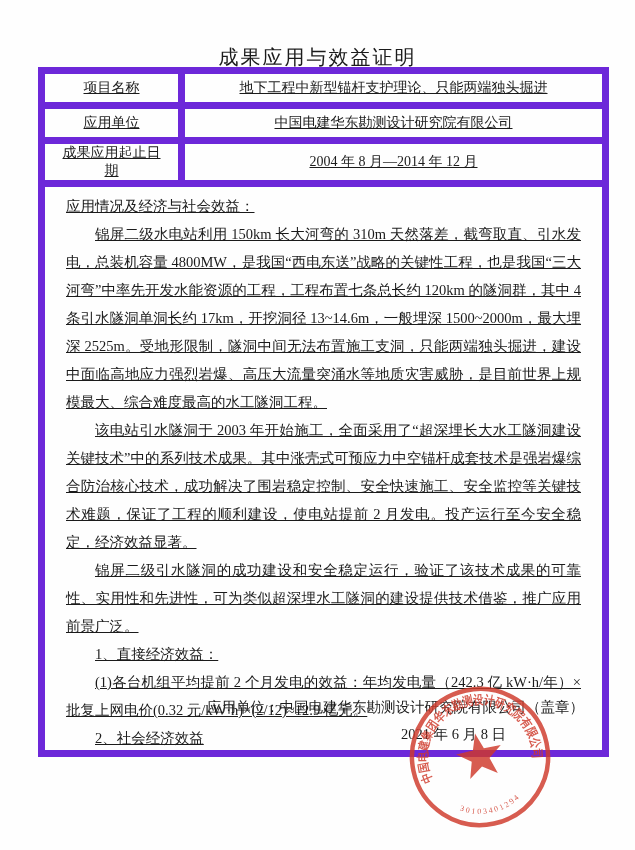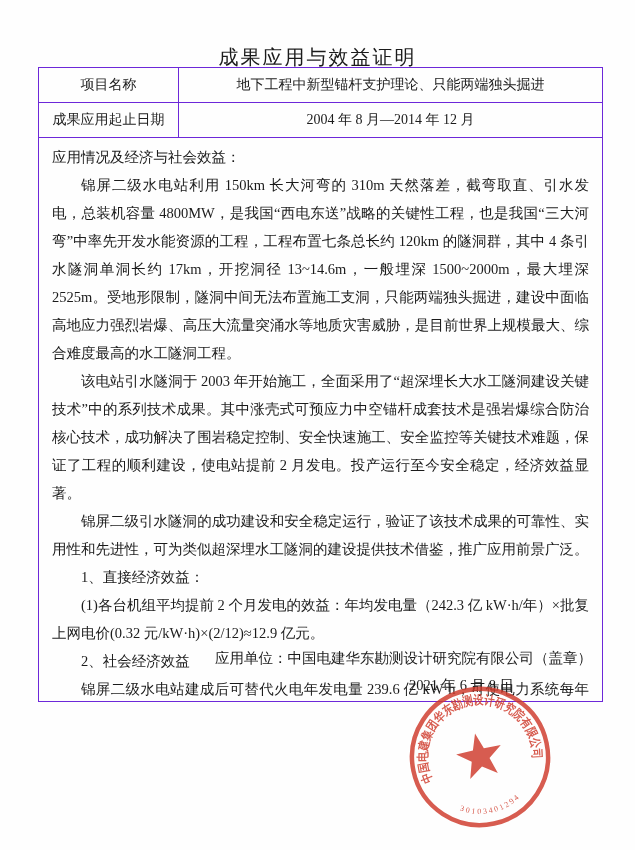--- a/index.html
+++ b/index.html
@@ -10,22 +10,22 @@
   }
   .doc-title {
     position:absolute; top:30px; left:0; right:0;
     text-align:center; font-size:20px; font-weight:400; letter-spacing:2px;margin-top:14px;
   }
   table.info-table {
     position:absolute; left:38px; top:67px; width:564px;
     border-collapse:collapse; table-layout:fixed; font-size:14px;
   }
   table.info-table td {
-    border:1px solid #6d28d9; text-align:center; vertical-align:middle;
-    padding:0 4px; overflow:hidden;
+    border:7px solid #6d28d9; text-align:center; vertical-align:middle;
+    padding:0 12px; overflow:hidden;text-decoration:underline;
   }
   tr.hrow { height:35px; }
   .bold { font-weight:700; }
   td.bigcell { padding:0; vertical-align:top; text-align:left; }
   .bigcell-inner {
     position:relative; height:563px; box-sizing:border-box;
     padding:5px 9px 0 9px; font-size:14.5px; line-height:28px;
     text-align:justify;
   }
   .bigcell-inner p { margin:0; }
@@ -49,20 +49,24 @@
     <colgroup>
       <col style="width:140px">
         <col style="width:97px">
         <col style="width:160px">
         <col style="width:167px">
     </colgroup>
     <tbody>
         <tr class="hrow">
       <td>项目名称</td>
       <td colspan="3">地下工程中新型锚杆支护理论、只能两端独头掘进</td>
+    </tr>
+    <tr class="hrow">
+      <td>应用单位</td>
+      <td colspan="3">中国电建华东勘测设计研究院有限公司</td>
     </tr>
     <tr class="hrow">
       <td>成果应用起止日期</td>
       <td colspan="3">2004 年 8 月—2014 年 12 月</td>
     </tr>
     <tr>
       <td colspan="4" class="bigcell">
         <div class="bigcell-inner">
           <p>应用情况及经济与社会效益：</p>
           <p class="indent">锦屏二级水电站利用 150km 长大河弯的 310m 天然落差，截弯取直、引水发电，总装机容量 4800MW，是我国“西电东送”战略的关键性工程，也是我国“三大河弯”中率先开发水能资源的工程，工程布置七条总长约 120km 的隧洞群，其中 4 条引水隧洞单洞长约 17km，开挖洞径 13~14.6m，一般埋深 1500~2000m，最大埋深 2525m。受地形限制，隧洞中间无法布置施工支洞，只能两端独头掘进，建设中面临高地应力强烈岩爆、高压大流量突涌水等地质灾害威胁，是目前世界上规模最大、综合难度最高的水工隧洞工程。</p>

